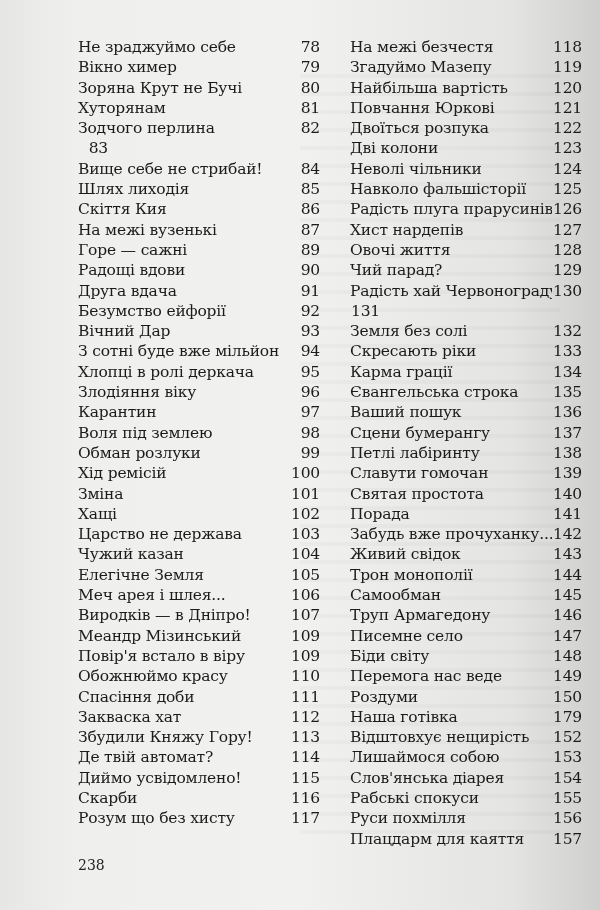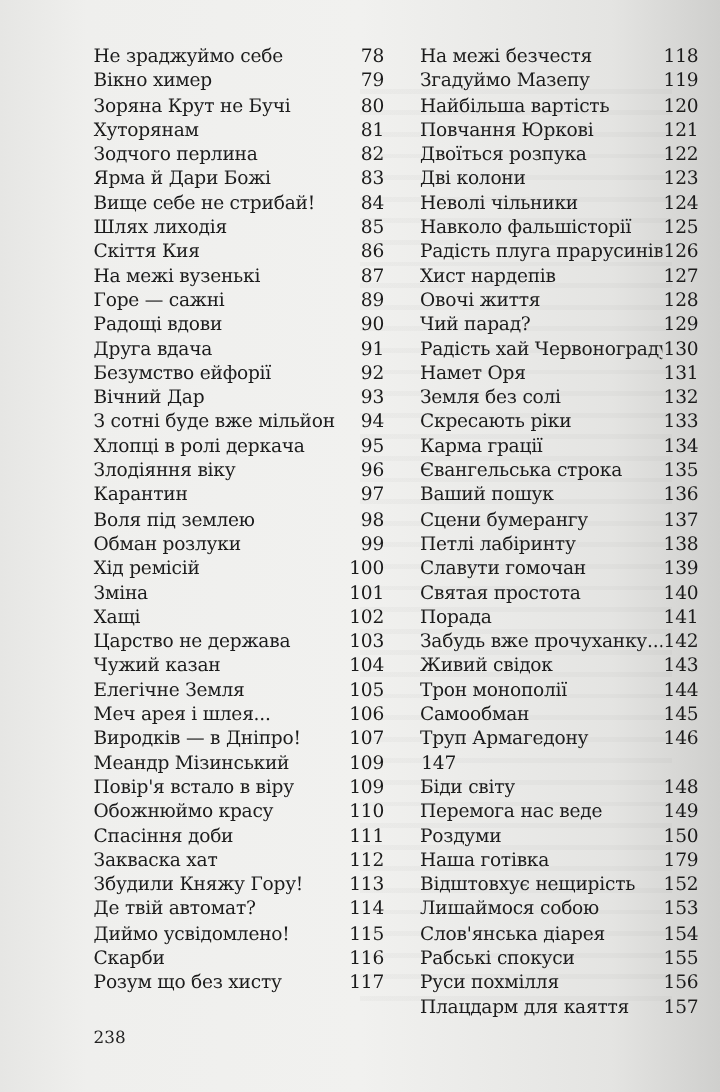--- a/index.html
+++ b/index.html
@@ -71,21 +71,20 @@
   </div>
       <div class="row">
     <span class="title">Хуторянам</span>
     <span class="num">81</span>
   </div>
       <div class="row">
     <span class="title">Зодчого перлина</span>
     <span class="num">82</span>
   </div>
       <div class="row">
-    <span class="title">Ярма й Дари Божі</span>
     <span class="num">83</span>
   </div>
       <div class="row">
     <span class="title">Вище себе не стрибай!</span>
     <span class="num">84</span>
   </div>
       <div class="row">
     <span class="title">Шлях лиходія</span>
     <span class="num">85</span>
   </div>
@@ -261,21 +260,20 @@
   </div>
       <div class="row">
     <span class="title">Чий парад?</span>
     <span class="num">129</span>
   </div>
       <div class="row">
     <span class="title">Радість хай Червонограду</span>
     <span class="num">130</span>
   </div>
       <div class="row">
-    <span class="title">Намет Оря</span>
     <span class="num">131</span>
   </div>
       <div class="row">
     <span class="title">Земля без солі</span>
     <span class="num">132</span>
   </div>
       <div class="row">
     <span class="title">Скресають ріки</span>
     <span class="num">133</span>
   </div>
@@ -325,20 +323,21 @@
   </div>
       <div class="row">
     <span class="title">Самообман</span>
     <span class="num">145</span>
   </div>
       <div class="row">
     <span class="title">Труп Армагедону</span>
     <span class="num">146</span>
   </div>
       <div class="row">
+    <span class="title">Писемне село</span>
     <span class="num">147</span>
   </div>
       <div class="row">
     <span class="title">Біди світу</span>
     <span class="num">148</span>
   </div>
       <div class="row">
     <span class="title">Перемога нас веде</span>
     <span class="num">149</span>
   </div>

